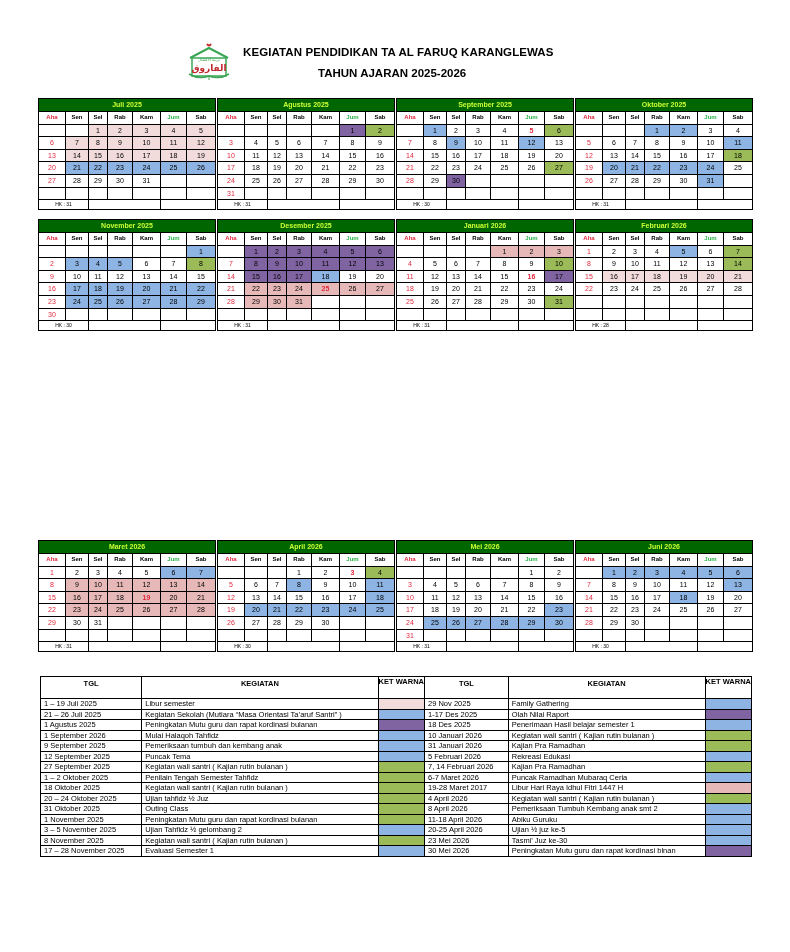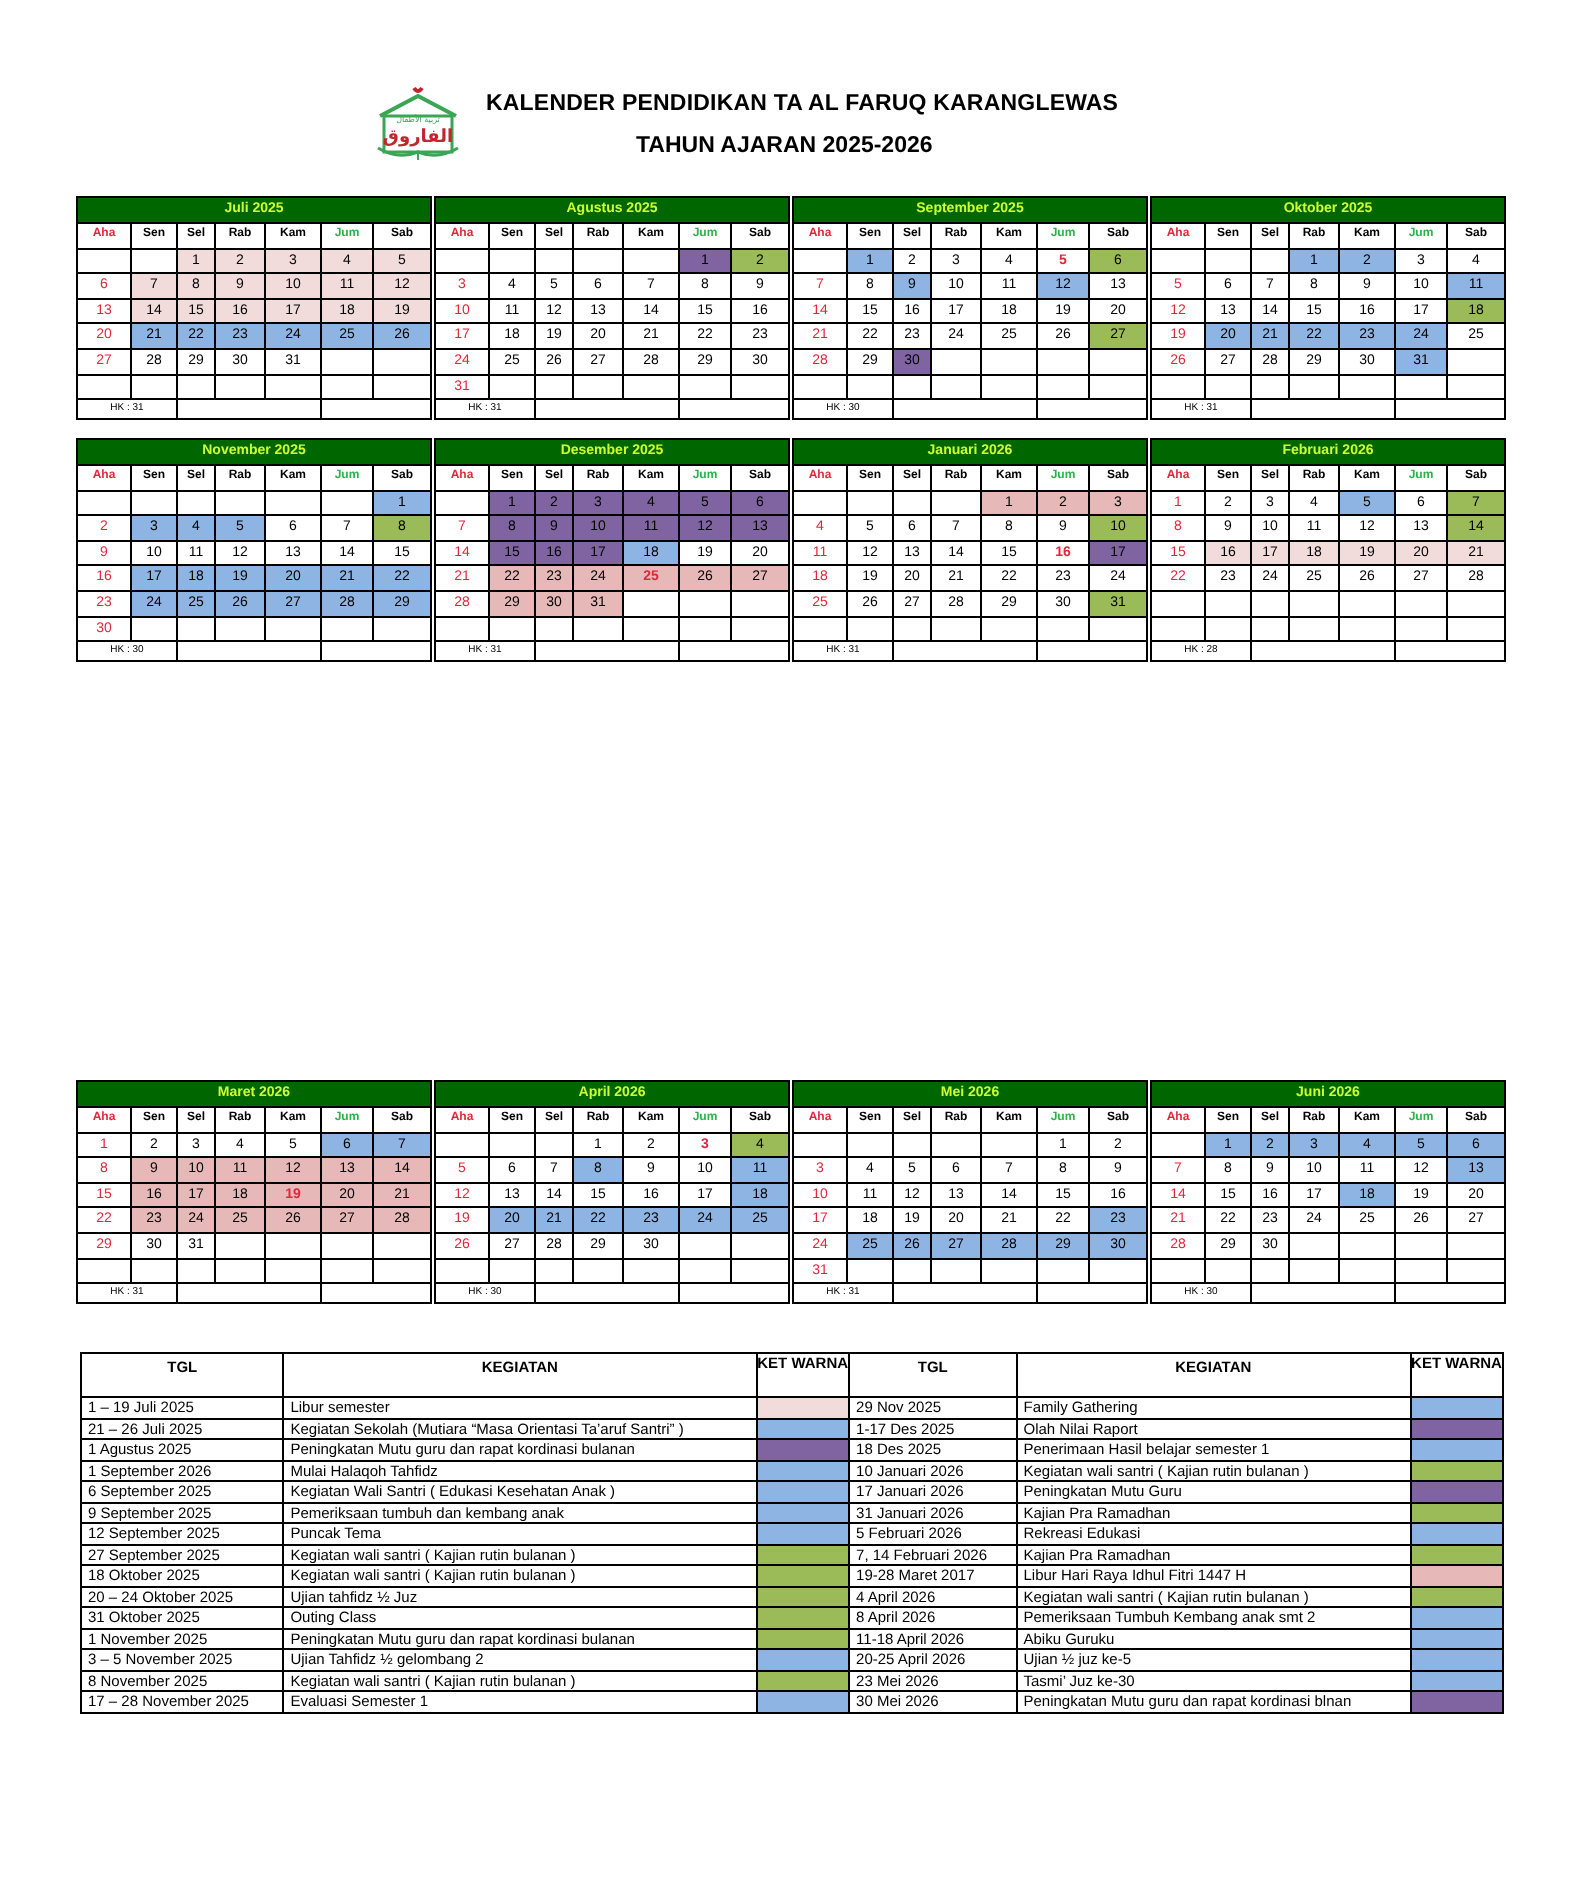--- a/index.html
+++ b/index.html
@@ -33,21 +33,21 @@
     <svg width="50" height="40" viewBox="0 0 50 40">
       <path d="M23 2 q2 3 4 0" stroke="#c0272d" stroke-width="2" fill="none"></path>
       <polyline points="6,16 25,6 44,16" stroke="#3aa655" stroke-width="2" fill="none"></polyline>
       <rect x="8" y="16" width="34" height="18" fill="none" stroke="#3aa655" stroke-width="1.5"></rect>
       <text x="25" y="19" font-size="4" text-anchor="middle" fill="#3aa655" font-family="DejaVu Sans, sans-serif">تربية الأطفال</text>
       <text x="25" y="29" font-size="9" font-weight="bold" text-anchor="middle" fill="#c0272d" font-family="DejaVu Sans, sans-serif">الفاروق</text>
       <path d="M5 32 q10 6 20 2 q10 4 20 -2" stroke="#3aa655" stroke-width="1.5" fill="none"></path>
       <path d="M25 34 l0 4" stroke="#3aa655" stroke-width="1"></path>
     </svg>
   </div>
-  <div class="title1">KALENDER PENDIDIKAN TA AL FARUQ KARANGLEWAS</div>
+  <div class="title1">KEGIATAN PENDIDIKAN TA AL FARUQ KARANGLEWAS</div>
   <div class="title2">TAHUN AJARAN 2025-2026</div>
 </div>
 
 <div id="calendars">
     <div class="cal" style="left: 38px; top: 98px;">
       <div class="cal-head">Juli 2025</div>
       <div class="cal-row">
         <div class="c0 dow sun">Aha</div>
         <div class="c1 dow">Sen</div>
         <div class="c2 dow">Sel</div>
@@ -937,28 +937,20 @@
       </tr>
       <tr>
         <td>1 September 2026</td>
         <td>Mulai Halaqoh Tahfidz</td>
         <td class="sw" style="background: rgb(141, 180, 226);"></td>
         <td>10 Januari 2026</td>
         <td>Kegiatan wali santri ( Kajian rutin bulanan )</td>
         <td class="sw" style="background: rgb(155, 187, 89);"></td>
       </tr>
       <tr>
-        <td>6 September 2025</td>
-        <td>Kegiatan Wali Santri ( Edukasi Kesehatan Anak )</td>
-        <td class="sw" style="background: rgb(141, 180, 226);"></td>
-        <td>17 Januari 2026</td>
-        <td>Peningkatan Mutu Guru</td>
-        <td class="sw" style="background: rgb(128, 100, 162);"></td>
-      </tr>
-      <tr>
         <td>9 September 2025</td>
         <td>Pemeriksaan tumbuh dan kembang anak</td>
         <td class="sw" style="background: rgb(141, 180, 226);"></td>
         <td>31 Januari 2026</td>
         <td>Kajian Pra Ramadhan</td>
         <td class="sw" style="background: rgb(155, 187, 89);"></td>
       </tr>
       <tr>
         <td>12 September 2025</td>
         <td>Puncak Tema</td>
@@ -969,20 +961,28 @@
       </tr>
       <tr>
         <td>27 September 2025</td>
         <td>Kegiatan wali santri ( Kajian rutin bulanan )</td>
         <td class="sw" style="background: rgb(155, 187, 89);"></td>
         <td>7, 14 Februari 2026</td>
         <td>Kajian Pra Ramadhan</td>
         <td class="sw" style="background: rgb(155, 187, 89);"></td>
       </tr>
       <tr>
+        <td>1 – 2 Oktober 2025</td>
+        <td>Penilain Tengah Semester Tahfidz</td>
+        <td class="sw" style="background: rgb(155, 187, 89);"></td>
+        <td>6-7 Maret 2026</td>
+        <td>Puncak Ramadhan Mubaraq Ceria</td>
+        <td class="sw" style="background: rgb(141, 180, 226);"></td>
+      </tr>
+      <tr>
         <td>18 Oktober 2025</td>
         <td>Kegiatan wali santri ( Kajian rutin bulanan )</td>
         <td class="sw" style="background: rgb(155, 187, 89);"></td>
         <td>19-28 Maret 2017</td>
         <td>Libur Hari Raya Idhul Fitri 1447 H</td>
         <td class="sw" style="background: rgb(230, 184, 183);"></td>
       </tr>
       <tr>
         <td>20 – 24 Oktober 2025</td>
         <td>Ujian tahfidz ½ Juz</td>

